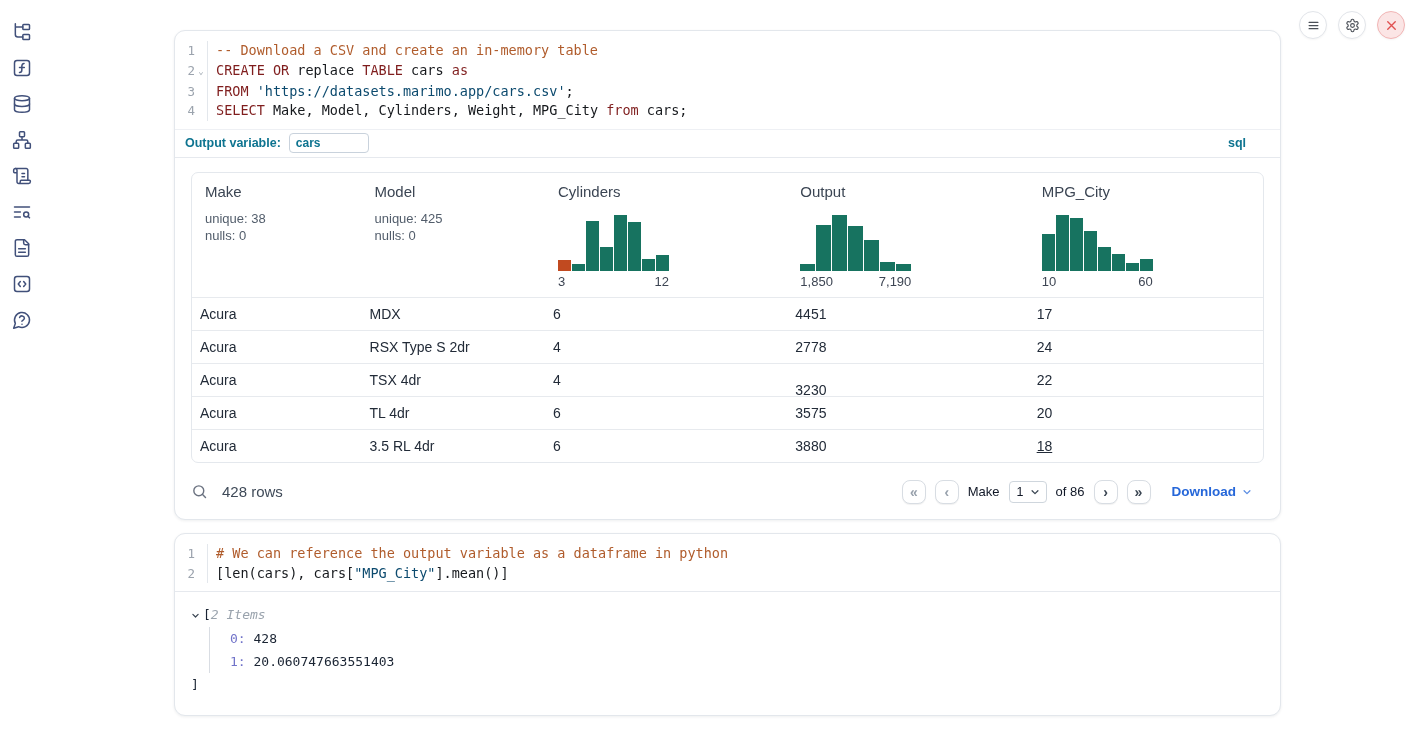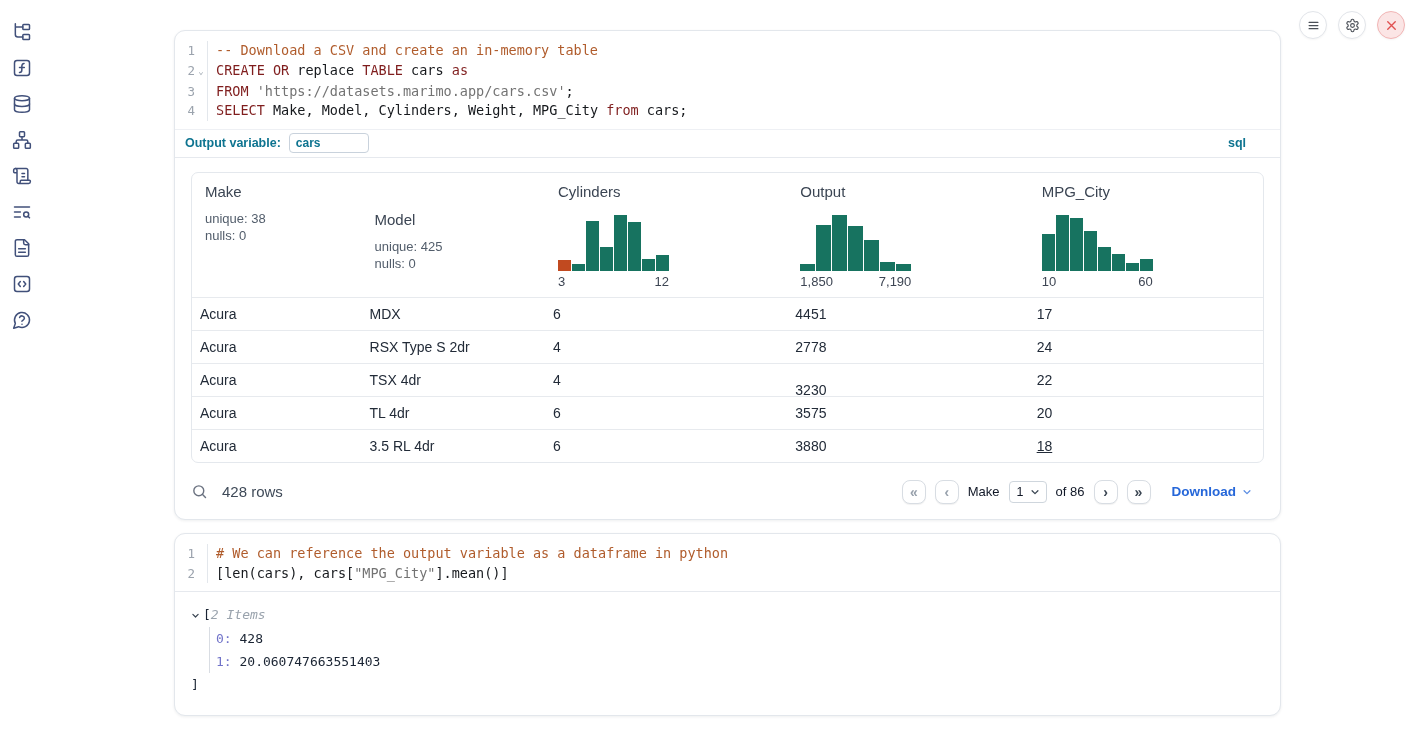--- a/index.html
+++ b/index.html
@@ -30,21 +30,21 @@
   
   .code-area { padding:10px 0 8px 0; font-family:"DejaVu Sans Mono","Liberation Mono",monospace;
                font-size:13.5px; line-height:19.5px; cursor:text; }
   .cl { display:flex; }
   .cl .g { width:33px; flex:none; display:flex; border-right:1px solid #e3e7ec;
            color:#9ba3ad; font-size:12.5px; }
   .cl .g .num { flex:1; text-align:right; }
   .cl .g .fold { width:12px; font-size:9px; color:#9aa3ad; text-align:center; line-height:21px; }
   .cl .code-text { padding-left:8px; white-space:pre; color:#16191d; }
   .tok-kw  { color:#7f1d1d; }
-  .tok-str { color:#737373; }
+  .tok-str { color:#0c4a6e; }
   .tok-com { color:#b05c2c; }
 
   
   .outvar-row { display:flex; align-items:center; height:29px; padding:0 34px 0 10px;
                 border-top:1px solid #eef0f4; border-bottom:1px solid #e6e9ee; }
   .outvar-label { font-size:12.5px; font-weight:bold; color:#0e7490; }
   .outvar-input { width:80px; height:20px; margin-left:8px; border:1px solid #c9d2dc;
                   border-radius:4px; padding:0 6px; font-size:12px; font-weight:bold;
                   color:#0e7490; font-family:inherit; outline:none; }
   .lang-badge { margin-left:auto; font-size:12.5px; font-weight:bold; color:#0e7490; }
@@ -84,21 +84,21 @@
   .download svg { color:#5b8de2; }
 
   
   .divider { border-top:1px solid #e6e9ee; }
   .tree-out { padding:13px 16px 20px 16px; font-family:"DejaVu Sans Mono","Liberation Mono",monospace;
               font-size:13px; line-height:20px; color:#1a2433; }
   .tree-head { display:flex; align-items:center; }
   .tree-head .chev { width:12px; color:#3a4552; cursor:pointer; display:inline-flex; }
   .tree-head .chev svg { width:9px; height:9px; }
   .tree-items-label { color:#9aa3ad; font-style:italic; }
-  .tree-entries { margin-left:18px; border-left:1px solid #d9dde3; padding-left:6px;
+  .tree-entries { margin-left:18px; border-left:1px solid #d9dde3; padding-left:20px;
                   margin-top:2px; margin-bottom:2px; }
   .tree-entry { line-height:23px; }
   .tree-key { color:#7173c9; }
 </style>
 </head>
 <body>
 
 <div class="sidebar">
   <div class="sb-icon">
     <svg viewBox="0 0 24 24" fill="none" stroke="currentColor" stroke-width="1.8" stroke-linecap="round" stroke-linejoin="round">
@@ -225,21 +225,21 @@
 
   <div class="table-wrap">
     <div class="t-header" id="table-header">
         <div class="t-hcell" style="width: 170px;">
           <span class="label">Make</span>
           <div class="stats">
             <div>unique: 38</div>
             <div>nulls: 0</div>
           </div>
         </div>
-        <div class="t-hcell" style="width: 184px; margin-top: 28px;">
+        <div class="t-hcell" style="width: 184px;">
           <span class="label">Model</span>
           <div class="stats">
             <div>unique: 425</div>
             <div>nulls: 0</div>
           </div>
         </div>
         <div class="t-hcell" style="width: 243px;">
           <span class="label">Cylinders</span>
           <div class="hist-block">
             <div class="hist">

